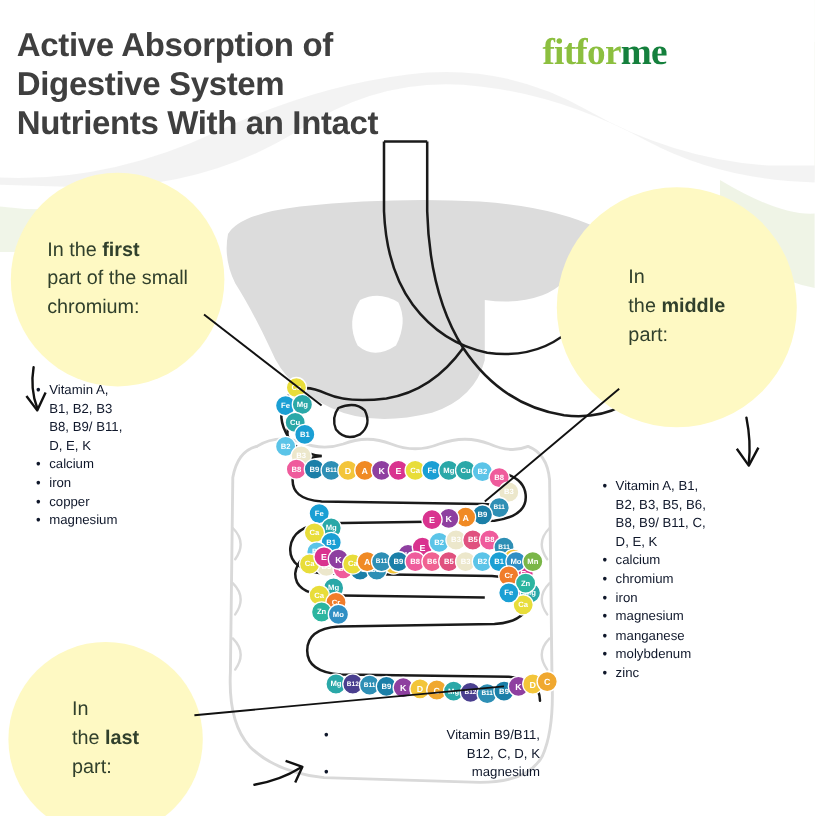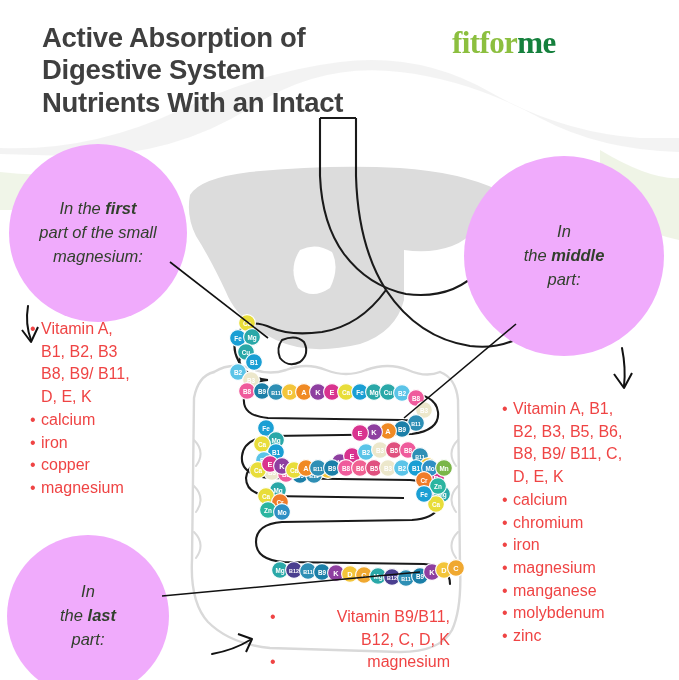--- a/index.html
+++ b/index.html
@@ -39,48 +39,46 @@
     left: 14px;
     top: 22px;
     width: 420px;
     font-size: 27.5px;
     font-weight: 700;
     line-height: 1.18;
     letter-spacing: -0.3px;
     color: #3f3f3f;
     z-index: 6;
   }
-  .title .tl { display: block; white-space: nowrap; margin-left: 28px; }
+  .title .tl { display: block; white-space: nowrap; }
 
   .logo {
     position: absolute;
     left: 452px;
     top: 27px;
     z-index: 7;
     font-family: "Liberation Serif", serif;
     font-size: 31px;
     font-weight: 700;
     letter-spacing: -0.6px;
     line-height: 1;
   }
   .logo .g { color: #8cbf3f; }
   .logo .t { color: #15803d; }
 
   
   .circle {
     position: absolute;
     border-radius: 50%;
-    background: #f0abfc;
+    background: #fef9c3;
     display: flex;
     align-items: center;
     justify-content: center;
-    text-align: center;
     color: #31402c;
     z-index: 3;
-    font-style: italic;
   }
   .circle .ctext { line-height: 1.45; }
   .circle .ctext span.b { font-weight: 700; }
 
   #circle-first {
     left: 9px; top: 144px; width: 178px; height: 178px;
     font-size: 16.5px;
   }
   #circle-middle {
     left: 464px; top: 156px; width: 200px; height: 200px;
@@ -88,22 +86,22 @@
   }
   #circle-last {
     left: 7px; top: 535px; width: 162px; height: 162px;
     font-size: 16.5px;
   }
 
   
   .blist {
     position: absolute;
     z-index: 6;
-    color: #ef4444;
-    font-size: 16px;
+    color: #0f172a;
+    font-size: 11px;
     line-height: 1.42;
   }
   .blist .row {
     display: block;
     padding-left: 11px;
     position: relative;
     white-space: pre-line;
   }
   .blist .row::before {
     content: "\2022";
@@ -387,21 +385,21 @@
     <span class="tl">Digestive System</span>
     <span class="tl">Nutrients With an Intact</span>
   </div>
 
   <div class="logo"><span class="g">fitfor</span><span class="t">me</span></div>
 
   <div class="circle" id="circle-first">
     <div class="ctext">
       <span>In the </span><span class="b">first</span><br>
       <span>part of the small</span><br>
-      <span>magnesium:</span>
+      <span>chromium:</span>
     </div>
   </div>
 
   <div class="circle" id="circle-middle">
     <div class="ctext">
       <span>In</span><br>
       <span>the </span><span class="b">middle</span><br>
       <span>part:</span>
     </div>
   </div>

